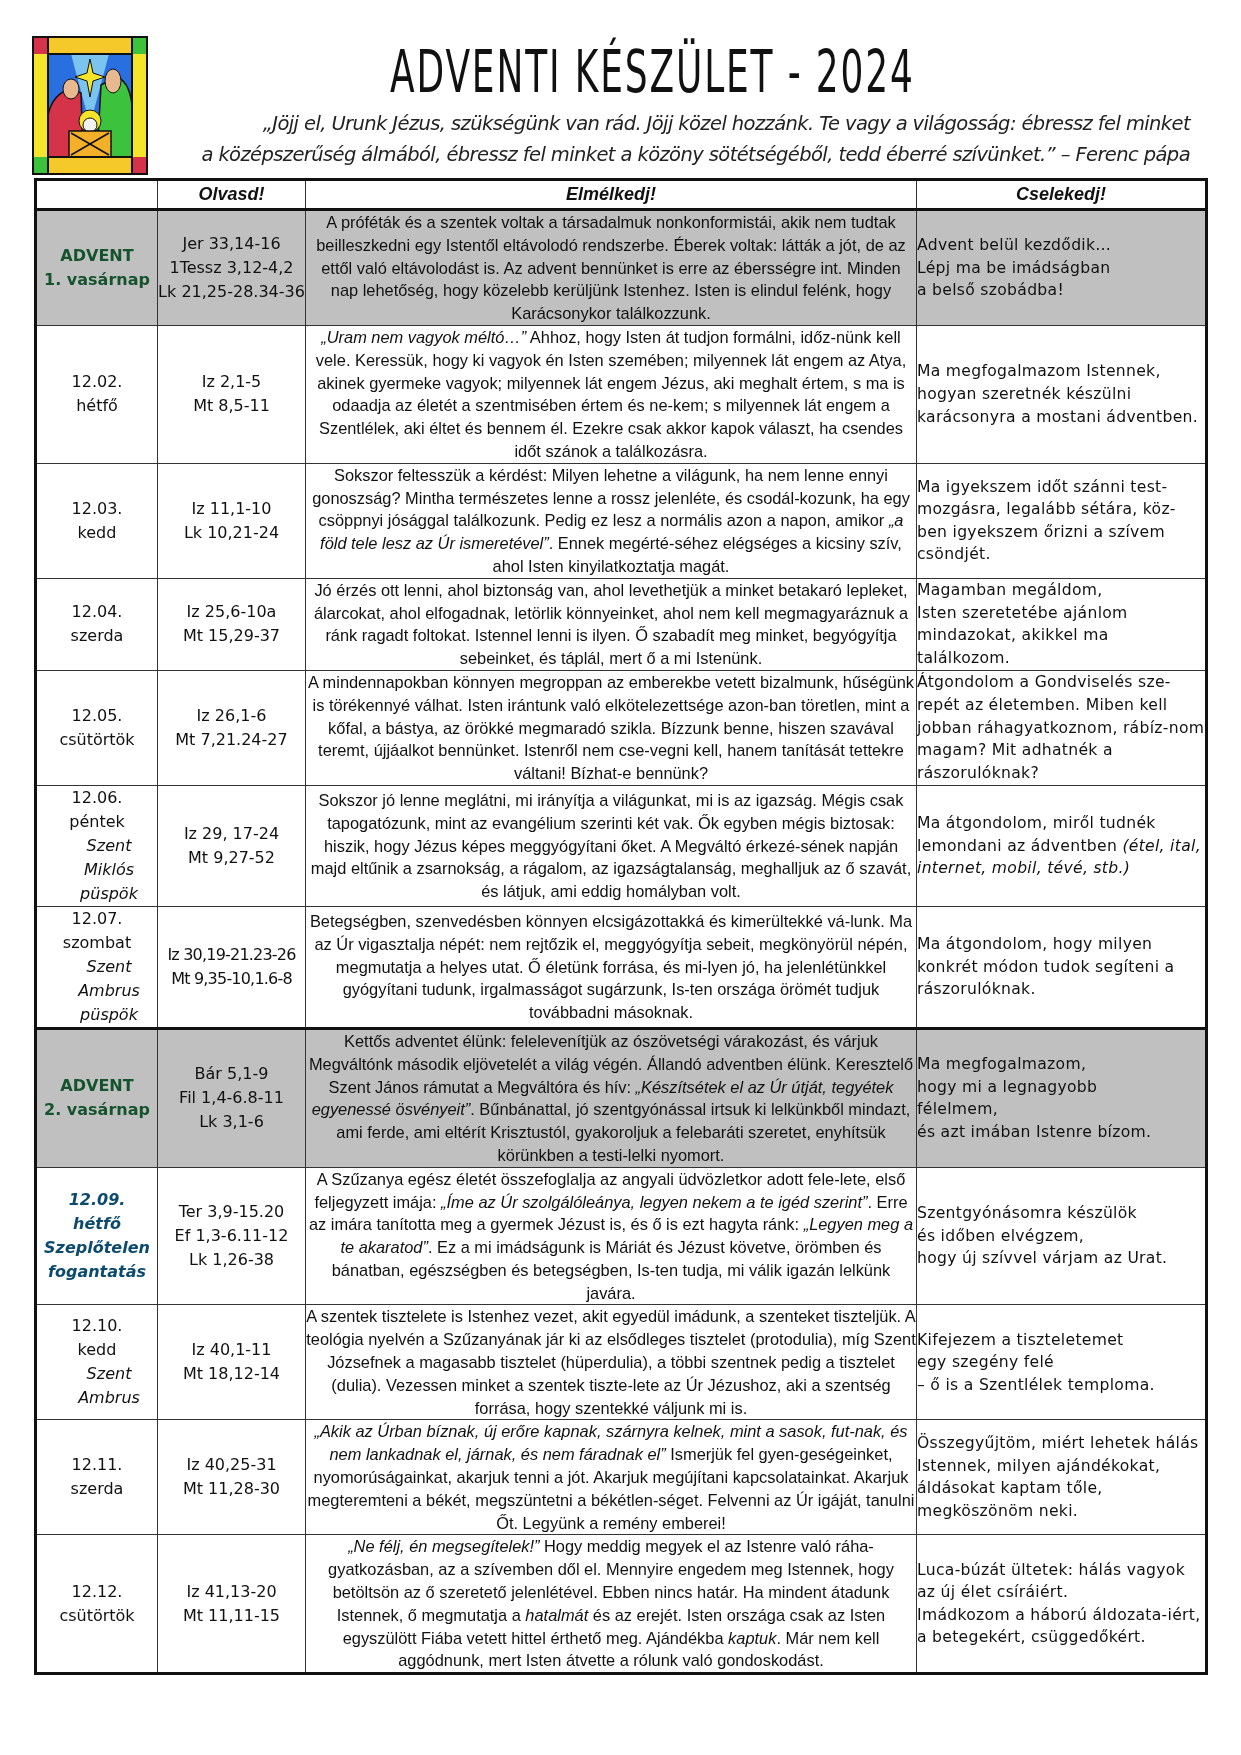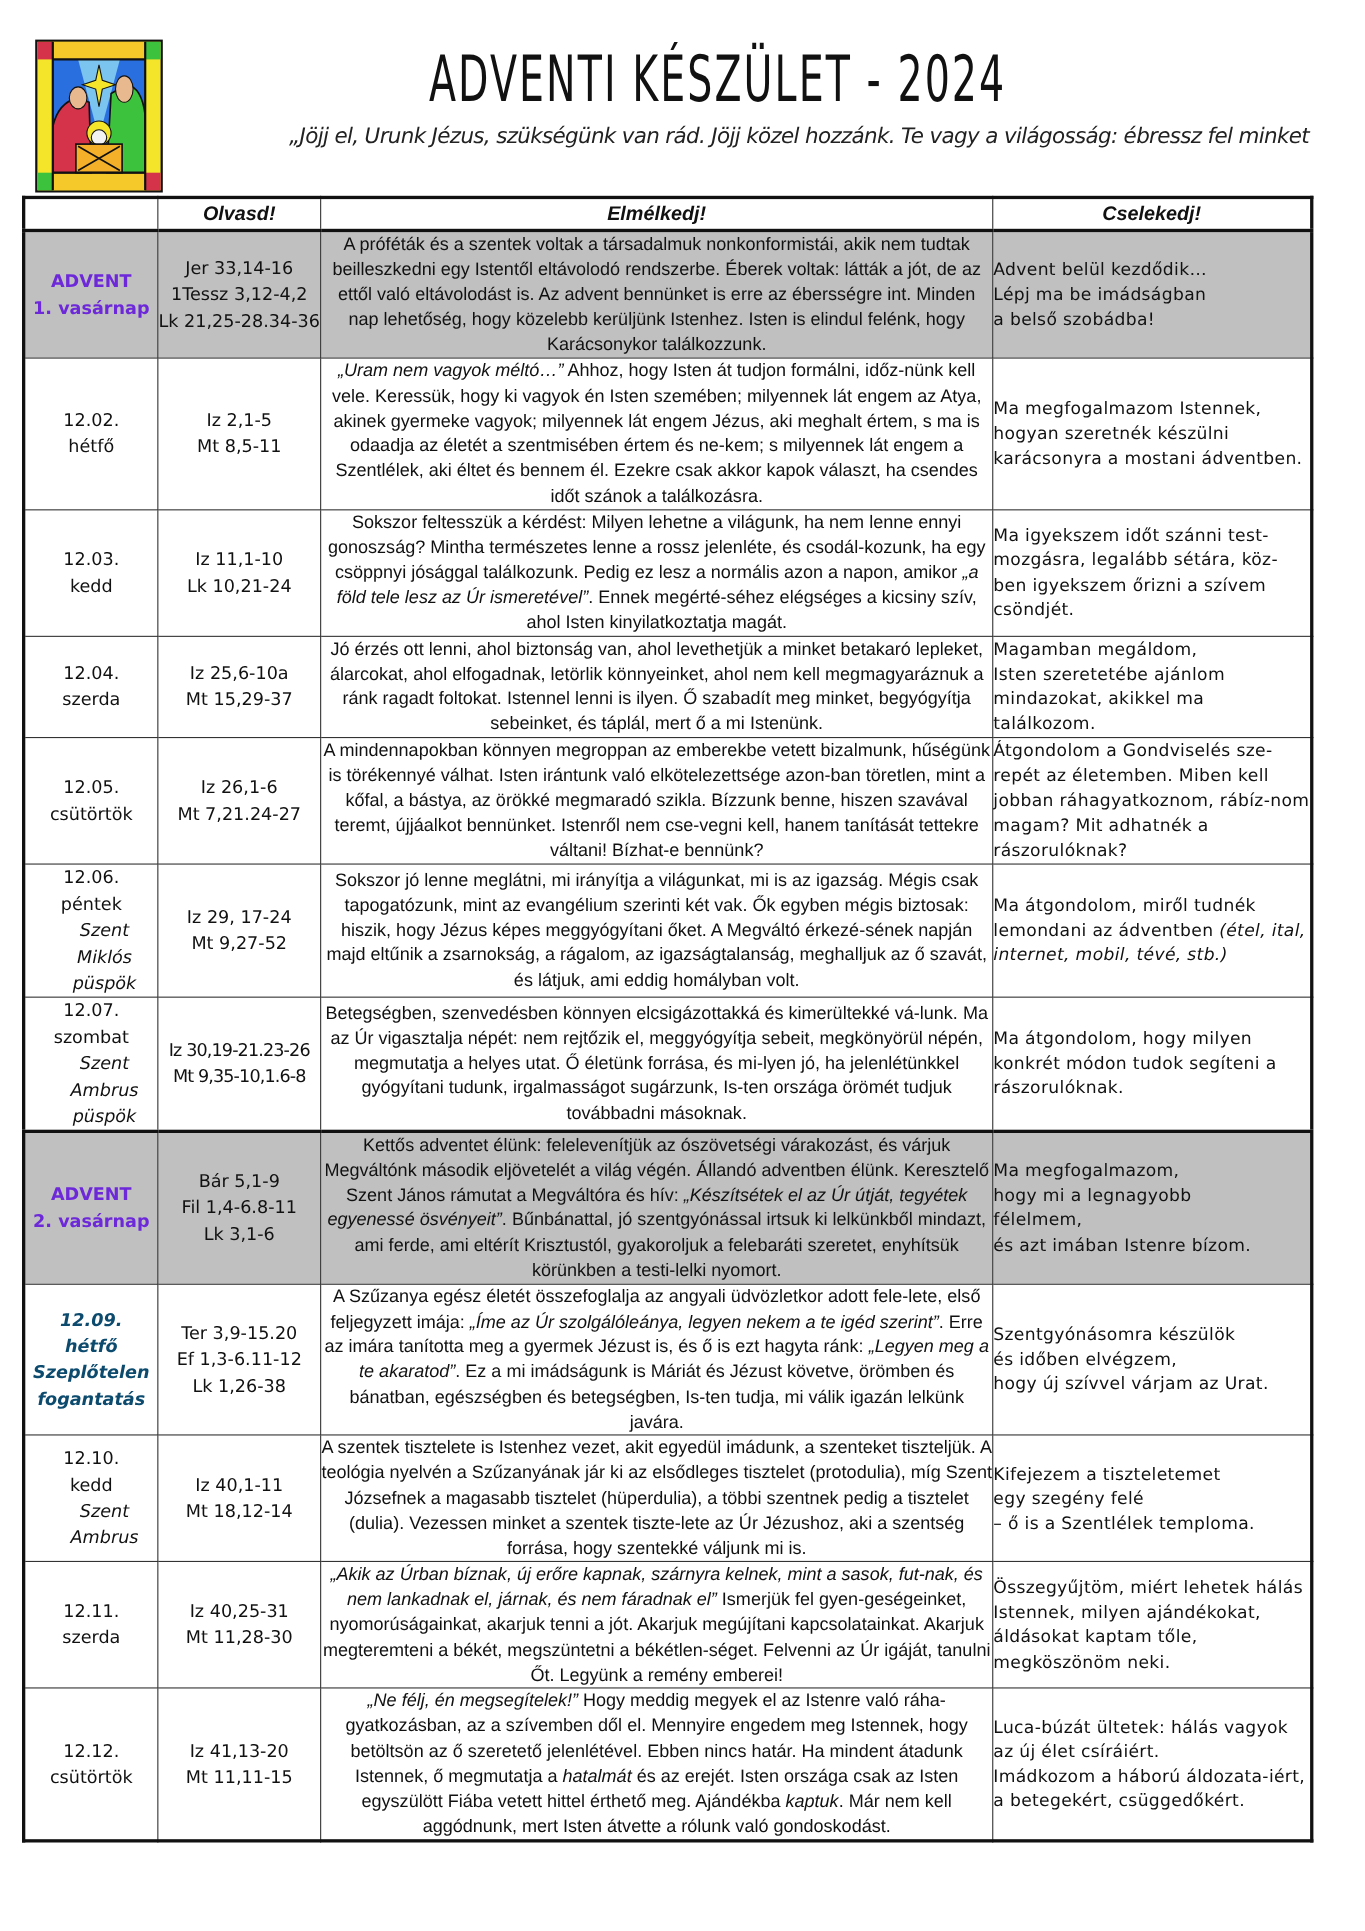--- a/index.html
+++ b/index.html
@@ -12,38 +12,38 @@
            font-family: "DejaVu Sans", sans-serif; font-size: 58px; letter-spacing: 3px;
            font-weight: normal; transform: scaleX(0.62); transform-origin: left top;
            white-space: nowrap; color: #111; }
   .title-inner { display: inline-block; width: 1050px; text-align: left; }
 
   .quote { position: absolute; left: 180px; top: 108px; width: 1010px; text-align: right;
            font-family: "DejaVu Sans", sans-serif; font-style: italic; font-weight: 300;
            font-size: 19.5px; line-height: 31px; color: #222; letter-spacing: -0.6px; }
   .quote div { white-space: nowrap; }
 
-  table.plan { position: absolute; left: 20px; top: 178px; width: 1171px;
+  table.plan { position: absolute; left: 34px; top: 178px; width: 1171px;
                border-collapse: collapse; table-layout: fixed; border: 3px solid #111; }
   table.plan col.c1 { width: 122px; }
   table.plan col.c2 { width: 148px; }
   table.plan col.c3 { width: 611px; }
   table.plan col.c4 { width: 290px; }
 
   table.plan th, table.plan td { border: 1.5px solid #333; padding: 0; vertical-align: middle; }
   table.plan thead th { height: 27px; font-family: "Liberation Sans", sans-serif;
                         font-style: italic; font-weight: bold; font-size: 18px; text-align: center;
                         border-bottom: 3px solid #111; }
   tr.week td { border-bottom: 3px solid #111; }
   tr.sunday td { background: #c0c0c0; }
   tr.first-row td { border-top: 3px solid #111; }
 
   td.day { text-align: center; font-family: "DejaVu Sans", sans-serif; font-size: 16px; line-height: 24px; }
   td.day .saint { font-style: italic; padding-left: 24px; }
-  td.day.red { color: #6d28d9; font-weight: bold; font-family: "DejaVu Sans", sans-serif; }
+  td.day.red { color: #14532d; font-weight: bold; font-family: "DejaVu Sans", sans-serif; }
   td.day.red-italic { color: #0c4a6e; font-weight: bold; font-style: italic; }
 
   td.read { text-align: center; font-family: "DejaVu Sans", sans-serif; font-size: 16px; line-height: 24px; }
   td.read.tight { letter-spacing: -0.8px; }
 
   td.reflect { font-family: "Liberation Sans", sans-serif; font-size: 16.4px; line-height: 22.8px;
                padding: 1px 6px 1px 7px; text-align: center; vertical-align: top; }
   td.reflect em { font-style: italic; }
 
   td.act { font-family: "DejaVu Sans", sans-serif; font-size: 15.6px; line-height: 22.6px;
@@ -81,20 +81,21 @@
     <line x1="101" y1="3" x2="101" y2="138" stroke="#111" stroke-width="2"></line>
   </svg>
 </div>
 
 <div class="title">
   <span class="title-inner">ADVENTI KÉSZÜLET - 2024</span>
 </div>
 
 <div class="quote">
   <div>„Jöjj el, Urunk Jézus, szükségünk van rád. Jöjj közel hozzánk. Te vagy a világosság: ébressz fel minket</div>
+  <div>a középszerűség álmából, ébressz fel minket a közöny sötétségéből, tedd éberré szívünket.” – Ferenc pápa</div>
 </div>
 
 <table class="plan">
   <colgroup>
       <col class="c1">
       <col class="c2">
       <col class="c3">
       <col class="c4">
     </colgroup>
   <thead>

